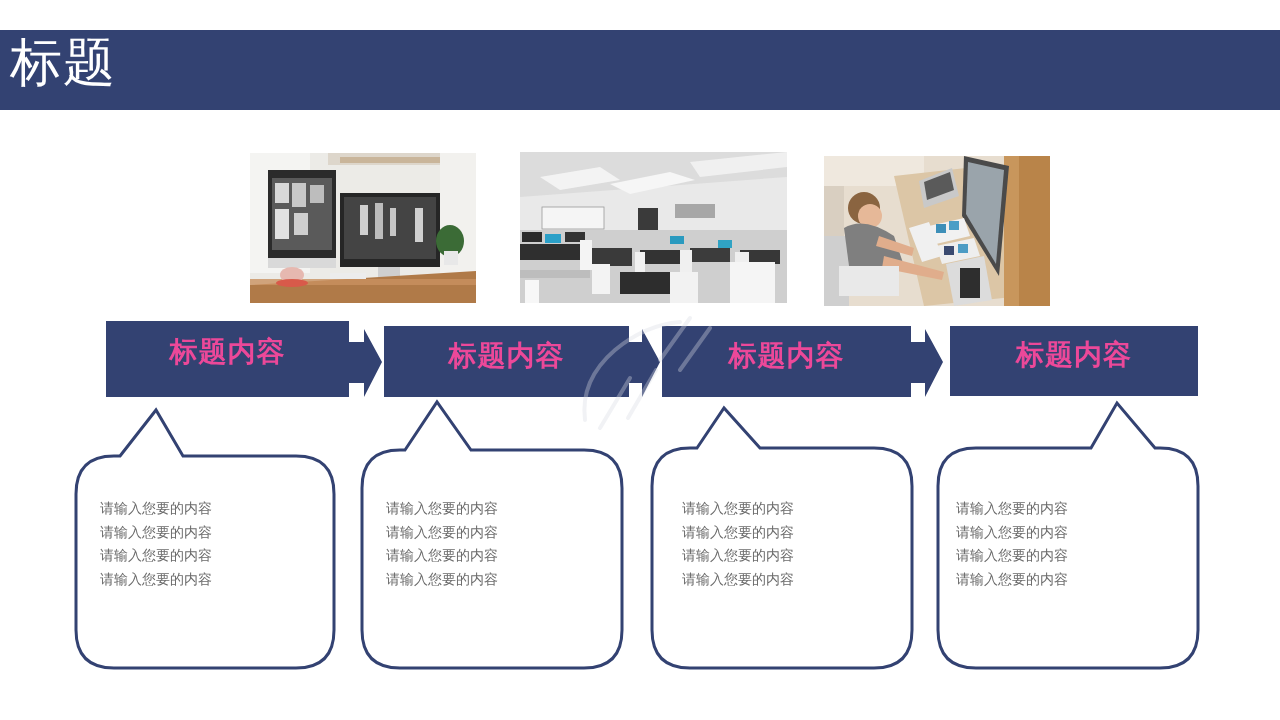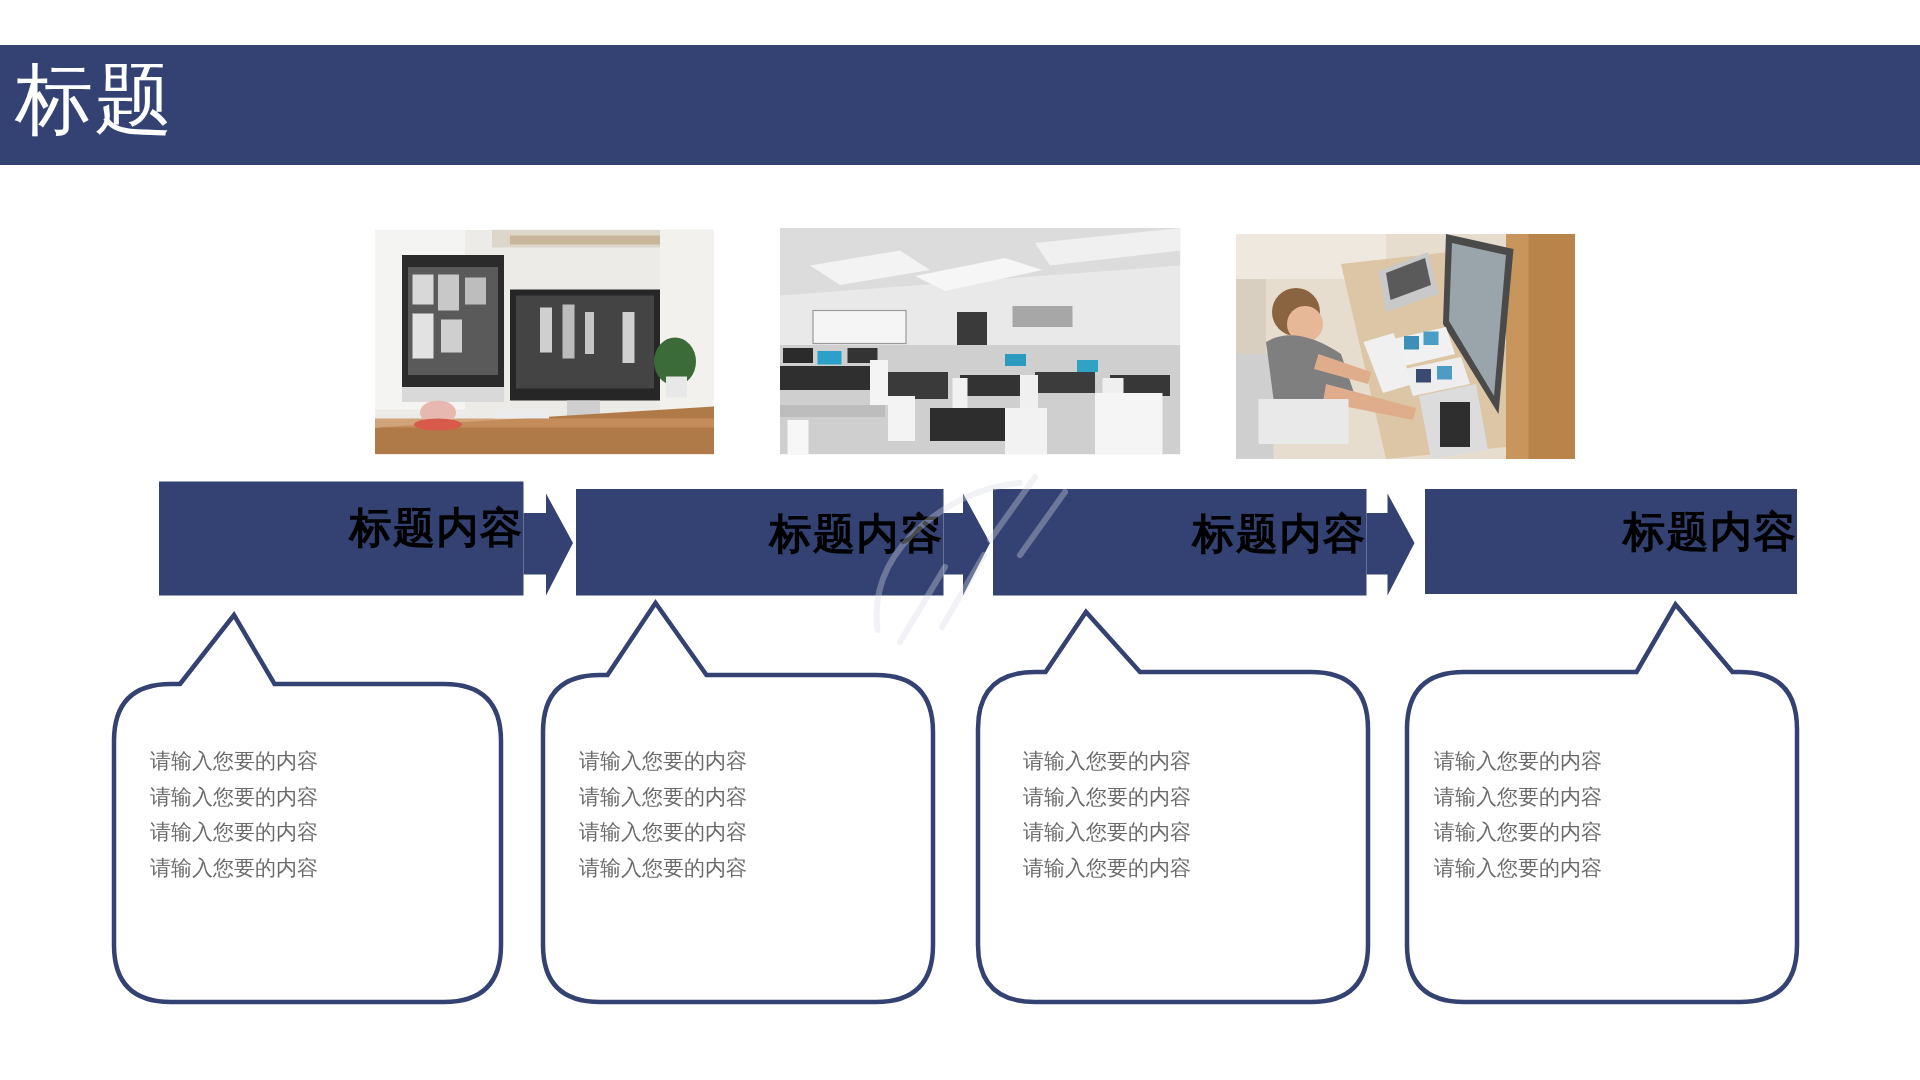--- a/index.html
+++ b/index.html
@@ -2,38 +2,39 @@
 <html><head>
   <meta charset="utf-8">
   <style>
     * { margin: 0; padding: 0; box-sizing: border-box; }
     html, body { width: 1280px; height: 720px; background: #ffffff; overflow: hidden; }
     body { position: relative; font-family: "DejaVu Sans", "Liberation Sans", sans-serif; }
 
     .title-bar {
       position: absolute; left: 0; top: 30px; width: 1280px; height: 80px;
       background: #334272;
+      font-family: Liberation Mono, monospace;
     }
     .title-text {
       position: absolute; left: 10px; top: 5px;
       color: #ffffff; font-size: 52px; line-height: 64px; font-weight: normal;
       letter-spacing: 1px;
     }
 
     .photo {
       position: absolute; overflow: hidden;
     }
     .photo svg { display: block; width: 100%; height: 100%; }
 
     .step-svg {
       position: absolute; left: 0; top: 315px; width: 1280px; height: 90px;
     }
     .step-label {
-      position: absolute; color: #000000; font-size: 28px; line-height: 34px;
-      text-align: right; font-weight: bold; letter-spacing: 1px;
+      position: absolute; color: #ec4899; font-size: 28px; line-height: 34px;
+      text-align: center; font-weight: bold; letter-spacing: 1px;
     }
 
     .bubble-svg {
       position: absolute; left: 0; top: 395px; width: 1280px; height: 290px;
     }
     .bubble-text {
       position: absolute; color: #6b6b6b; font-size: 14px; line-height: 23.5px;
       white-space: nowrap;
     }
     .bubble-text div { height: 23.5px; }

